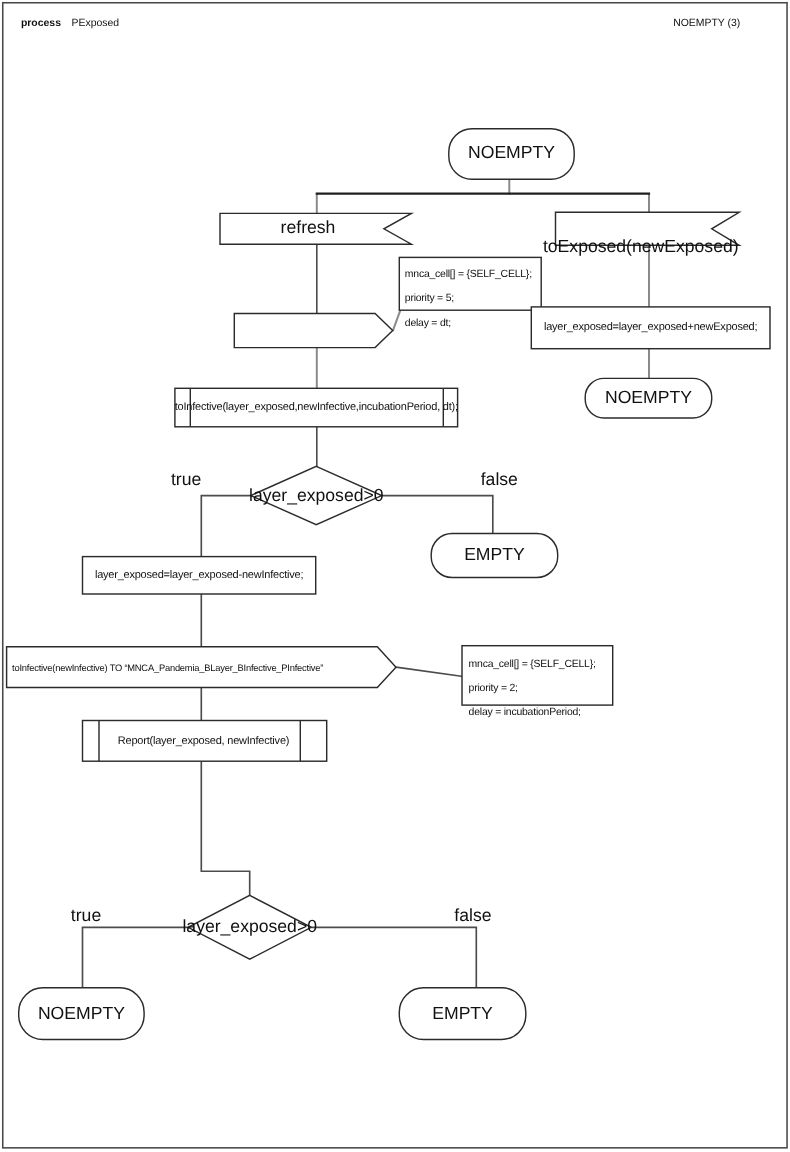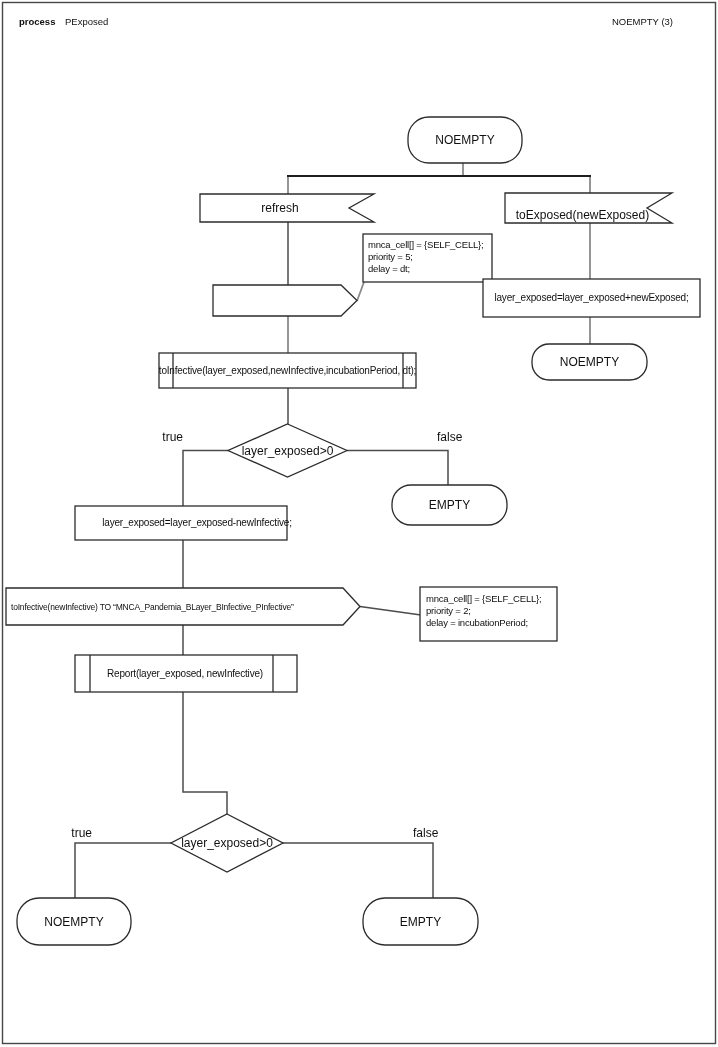--- a/index.html
+++ b/index.html
@@ -1,24 +1,24 @@
 <!DOCTYPE html>
 <html><head>
 <meta charset="utf-8">
 <style>
   html,body{margin:0;padding:0;background:#fff;}
   #page{position:relative;width:718px;height:1047px;background:#fff;overflow:hidden;
         font-family:Liberation Sans, sans-serif;color:#111;padding-left:23px;}
   #wires{position:absolute;left:0;top:0;width:718px;height:1047px;}
   .lbl{position:absolute;display:flex;align-items:center;justify-content:center;
-       font-size:12px;line-height:12px;text-align:center;color:#101010;}
+       font-size:16px;line-height:12px;text-align:center;color:#101010;}
   .la{justify-content:flex-start;text-align:left;}
   .ra{justify-content:flex-end;text-align:right;}
   .code{font-size:10px;letter-spacing:-0.2px;white-space:nowrap;}
-  .note{font-size:9.5px;letter-spacing:-0.2px;white-space:pre;line-height:12px;
+  .note{font-size:9.5px;letter-spacing:-0.2px;white-space:pre;line-height:22px;
         align-items:flex-start;}
   .fs85{font-size:8.5px;letter-spacing:-0.2px;white-space:nowrap;}
   .hdr{font-size:9.5px;}
   .b{font-weight:bold;}
 </style>
 </head>
 <body>
 
 <div id="page">
 
@@ -73,32 +73,32 @@
       <rect x="363" y="898" width="115" height="47" rx="22" ry="22"></rect>
     </g>
   </svg>
 
   <div class="lbl hdr b la" style="left:19px;top:15px;width:60px;height:14px;">process</div>
   <div class="lbl hdr la" style="left:65px;top:15px;width:110px;height:14px;">PExposed</div>
   <div class="lbl hdr ra" style="left:540px;top:15px;width:133px;height:14px;">NOEMPTY (3)</div>
 
   <div class="lbl" style="left:408px;top:117px;width:114px;height:46px;">NOEMPTY</div>
   <div class="lbl" style="left:205px;top:194px;width:150px;height:28px;">refresh</div>
-  <div class="lbl" style="left:505px;top:197px;width:155px;height:36px;">toExposed(newExposed)</div>
+  <div class="lbl" style="left:505px;top:207px;width:155px;height:36px;">toExposed(newExposed)</div>
   <div class="lbl note la" style="left:368px;top:239px;width:122px;height:42px;">mnca_cell[] = {SELF_CELL};
 priority = 5;
 delay = dt;</div>
   <div class="lbl code" style="left:483px;top:279px;width:217px;height:38px;text-align:right;">layer_exposed=layer_exposed+newExposed;</div>
   <div class="lbl" style="left:532px;top:344px;width:115px;height:36px;">NOEMPTY</div>
   <div class="lbl code" style="left:159px;top:353px;width:257px;height:35px;">toInfective(layer_exposed,newInfective,incubationPeriod, dt);</div>
   <div class="lbl" style="left:228px;top:424px;width:119px;height:53px;">layer_exposed&gt;0</div>
   <div class="lbl ra" style="left:133px;top:430px;width:50px;height:13px;">true</div>
   <div class="lbl la" style="left:437px;top:430px;width:60px;height:13px;">false</div>
   <div class="lbl" style="left:392px;top:485px;width:115px;height:40px;">EMPTY</div>
-  <div class="lbl code" style="left:75px;top:506px;width:212px;height:34px;margin-left:16px;">layer_exposed=layer_exposed-newInfective;</div>
+  <div class="lbl code" style="left:75px;top:506px;width:212px;height:34px;">layer_exposed=layer_exposed-newInfective;</div>
   <div class="lbl fs85 la" style="left:11px;top:588px;width:345px;height:37px;">toInfective(newInfective) TO “MNCA_Pandemia_BLayer_BInfective_PInfective”</div>
   <div class="lbl note la" style="left:426px;top:593px;width:128px;height:44px;">mnca_cell[] = {SELF_CELL};
 priority = 2;
 delay = incubationPeriod;</div>
   <div class="lbl code" style="left:75px;top:655px;width:220px;height:37px;">Report(layer_exposed, newInfective)</div>
   <div class="lbl" style="left:171px;top:814px;width:112px;height:58px;">layer_exposed&gt;0</div>
   <div class="lbl ra" style="left:45px;top:826px;width:47px;height:13px;">true</div>
   <div class="lbl la" style="left:413px;top:826px;width:60px;height:13px;">false</div>
   <div class="lbl" style="left:17px;top:898px;width:114px;height:47px;">NOEMPTY</div>
   <div class="lbl" style="left:363px;top:898px;width:115px;height:47px;">EMPTY</div>

